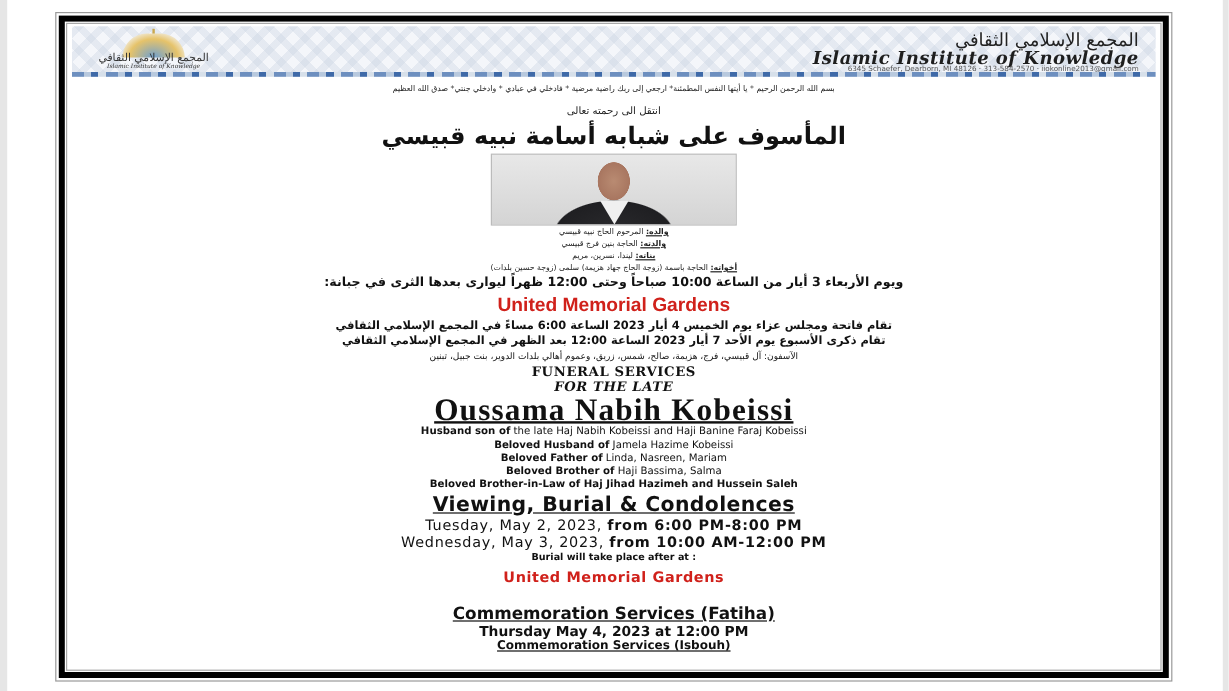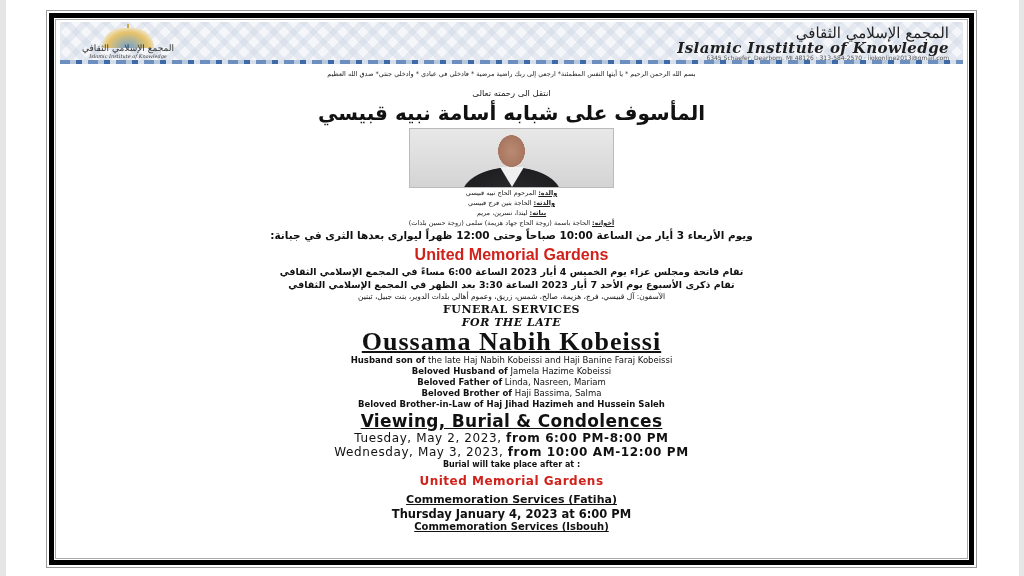--- a/index.html
+++ b/index.html
@@ -102,21 +102,21 @@
   .belov .rest { font-weight:normal; }
 
   .viewing { font-family:"DejaVu Sans", sans-serif; font-weight:bold; font-size:17px; color:#111; text-decoration:underline; height:19px; line-height:19px; margin-top:2px; letter-spacing:0.3px;}
   .viewdate { font-family:"DejaVu Sans", sans-serif; font-size:12px; color:#111; height:14px; line-height:14px; letter-spacing:0.6px; }
   .viewdate b { font-weight:bold; }
   .at-line { font-family:"DejaVu Sans", sans-serif; font-size:8px; font-weight:bold; color:#111; height:13px; line-height:13px; }
   .at-line .big { font-size:11px; }
   .burial { font-family:"DejaVu Sans", sans-serif; font-size:8px; font-weight:bold; color:#111; height:12px; line-height:12px; }
   .red-title2 { font-family:"DejaVu Sans", sans-serif; font-size:12px; font-weight:bold; color:#d0211b; height:16px; line-height:16px; margin-top:2px; letter-spacing:0.5px; }
 
-  .comm-h { font-family:"DejaVu Sans", sans-serif; font-size:11px; font-weight:bold; color:#111; text-decoration:underline; height:14px; line-height:14px; margin-top:4px; }
+  .comm-h { font-family:"DejaVu Sans", sans-serif; font-size:14px; font-weight:bold; color:#111; text-decoration:underline; height:14px; line-height:14px; margin-top:16px; }
   .comm-d { font-family:"DejaVu Sans", sans-serif; font-size:11.5px; font-weight:bold; color:#111; height:14px; line-height:14px; }
   .comm-h2 { font-family:"DejaVu Sans", sans-serif; font-size:10px; font-weight:bold; color:#111; text-decoration:underline; height:12px; line-height:12px; }
 </style>
 </head>
 <body>
 
 <div class="edge-left"></div>
 <div class="edge-right"></div>
 
 <div class="frame">
@@ -159,40 +159,40 @@
         </span>
         <span class="line ar sis-ar">
           <span class="lbl" style="text-decoration:underline;font-weight:bold;">أخواته:</span>
           <span>الحاجة باسمة (زوجة الحاج جهاد هزيمة) سلمى (زوجة حسين بلدات)</span>
         </span>
 
         <span class="line ar body-ar">ويوم الأربعاء 3 أيار من الساعة 10:00 صباحاً وحتى 12:00 ظهراً ليوارى بعدها الثرى في جبانة:</span>
         <span class="line red-title">United Memorial Gardens</span>
 
         <span class="line ar small-ar">تقام فاتحة ومجلس عزاء يوم الخميس 4 أيار 2023 الساعة 6:00 مساءً في المجمع الإسلامي الثقافي</span>
-        <span class="line ar small-ar">تقام ذكرى الأسبوع يوم الأحد 7 أيار 2023 الساعة 3:30 بعد الظهر في المجمع الإسلامي الثقافي</span>
+        <span class="line ar small-ar">تقام ذكرى الأسبوع يوم الأحد 7 أيار 2023 الساعة 12:00 بعد الظهر في المجمع الإسلامي الثقافي</span>
         <span class="line ar tiny-ar">الآسفون: آل قبيسي، فرج، هزيمة، صالح، شمس، زريق، وعموم أهالي بلدات الدوير، بنت جبيل، تبنين</span>
 
         <span class="line funeral">FUNERAL SERVICES</span>
         <span class="line forlate">FOR THE LATE</span>
         <span class="line name-en">Oussama Nabih Kobeissi</span>
 
         <span class="line belov"><b>Husband son of</b><span class="rest"> the late Haj Nabih Kobeissi and Haji Banine Faraj Kobeissi</span></span>
         <span class="line belov"><b>Beloved Husband of</b><span class="rest"> Jamela Hazime Kobeissi</span></span>
         <span class="line belov"><b>Beloved Father of</b><span class="rest"> Linda, Nasreen, Mariam</span></span>
         <span class="line belov"><b>Beloved Brother of</b><span class="rest"> Haji Bassima, Salma</span></span>
         <span class="line belov"><b>Beloved Brother-in-Law of</b><b> Haj Jihad Hazimeh and Hussein Saleh</b></span>
 
         <span class="line viewing">Viewing, Burial &amp; Condolences</span>
         <span class="line viewdate"><span>Tuesday, May 2, 2023, </span><b>from 6:00 PM-8:00 PM</b></span>
         <span class="line viewdate"><span>Wednesday, May 3, 2023, </span><b>from 10:00 AM-12:00 PM</b></span>
         <span class="line burial">Burial will take place after at :</span>
         <span class="line red-title2">United Memorial Gardens</span>
 
         <span class="line comm-h">Commemoration Services (Fatiha)</span>
-        <span class="line comm-d">Thursday January 4, 2023 at 6:00 PM</span>
+        <span class="line comm-d">Thursday May 4, 2023 at 12:00 PM</span>
         <span class="line comm-h2">Commemoration Services (Isbouh)</span>
 
       </div>
 
     </div>
   </div>
 </div>
 
 </body></html>

